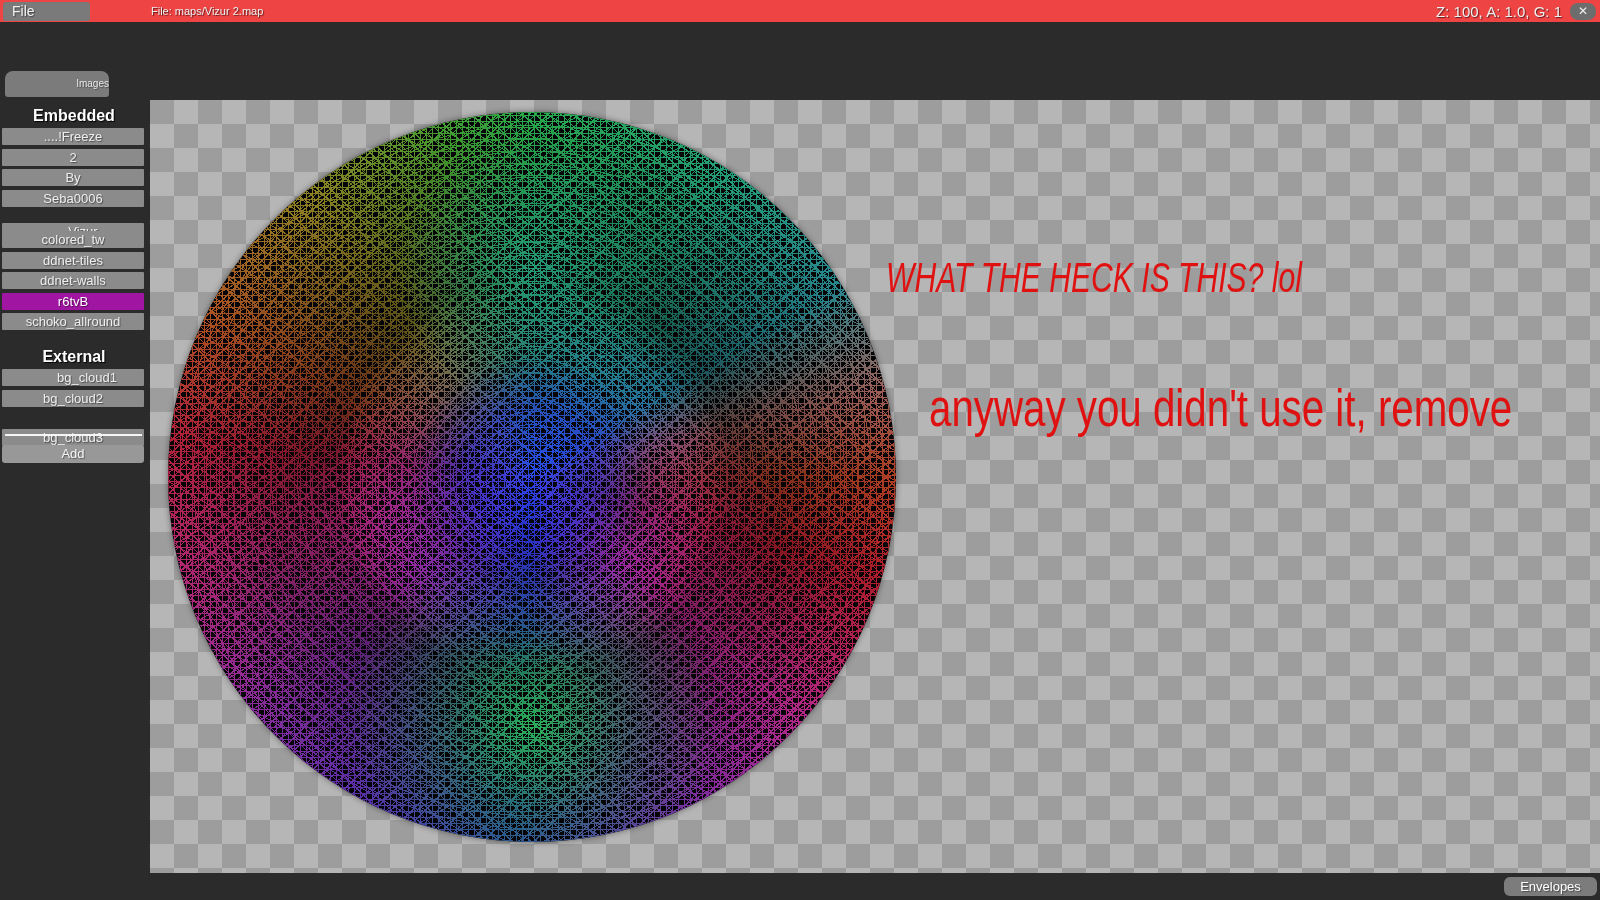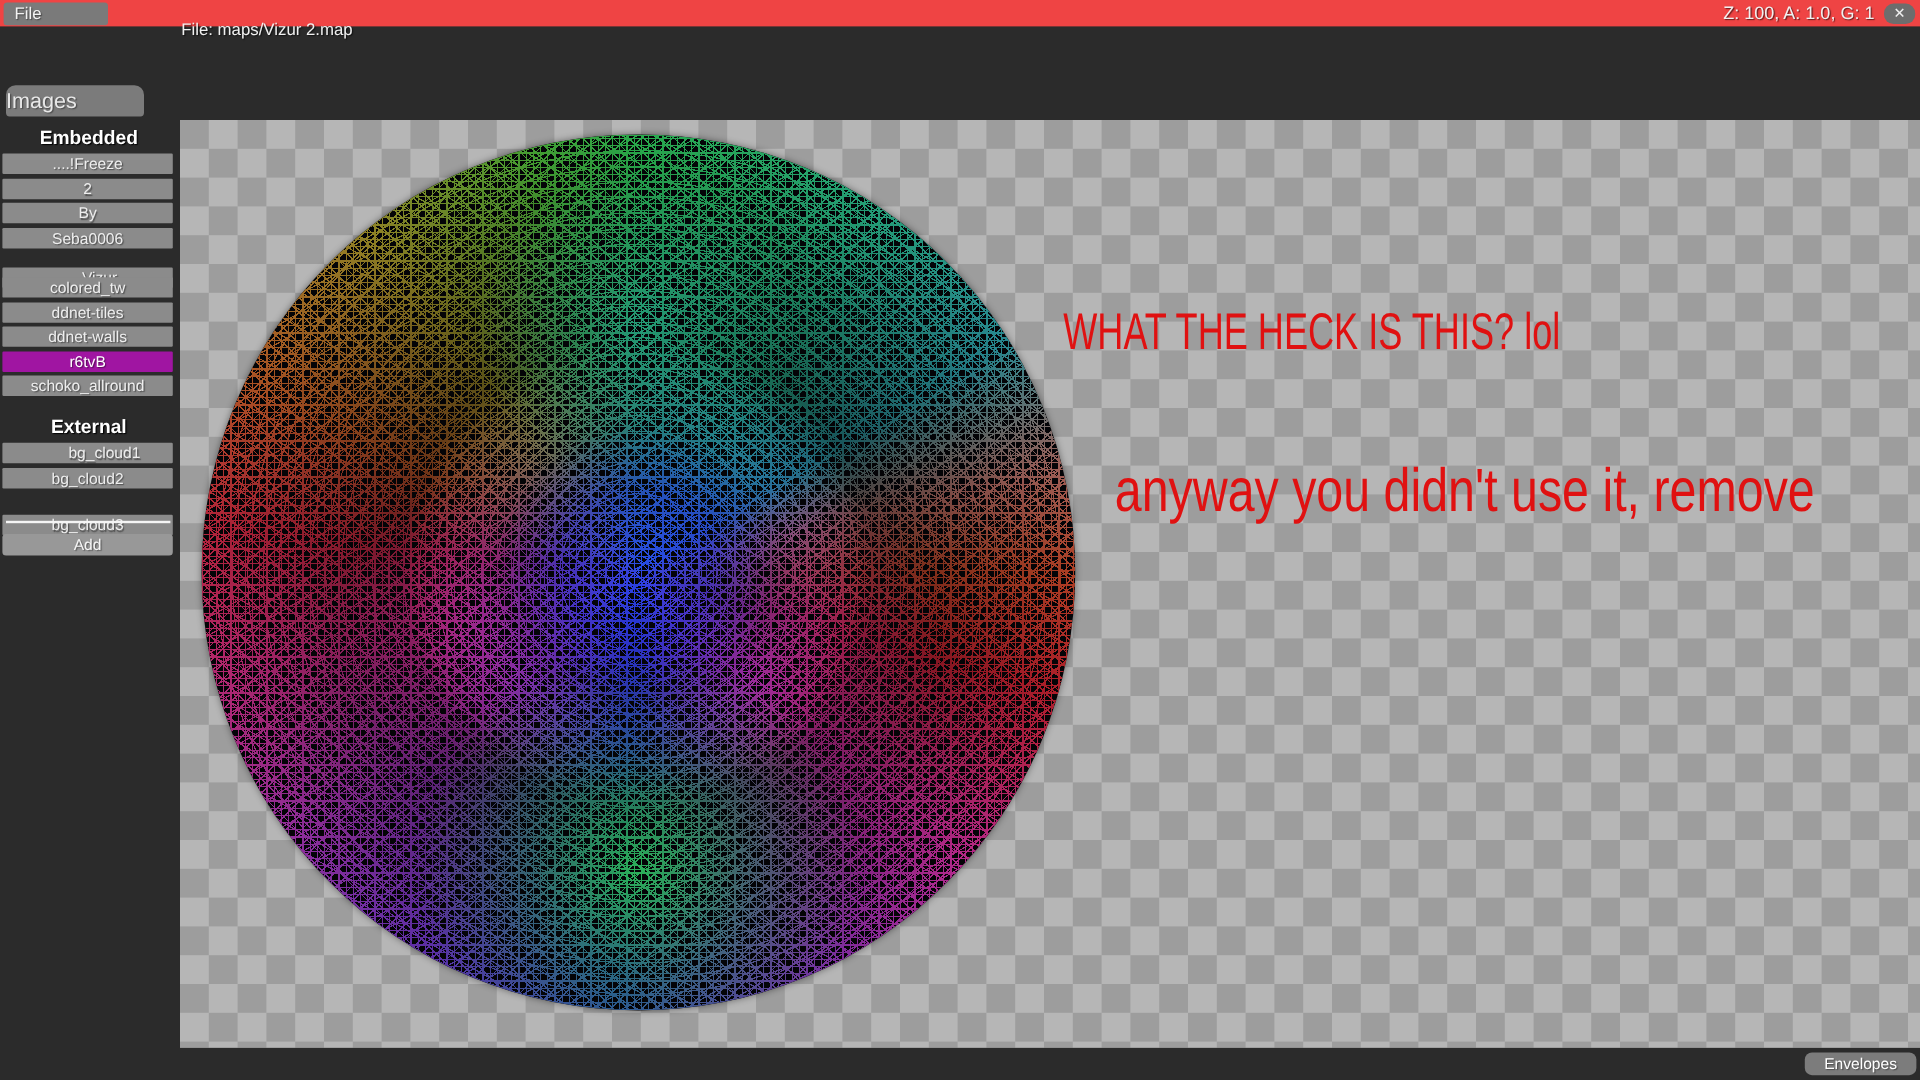--- a/index.html
+++ b/index.html
@@ -10,38 +10,38 @@
   }
   
   .menubar { position:absolute; left:0; top:0; width:1600px; height:22px; background:#ef4444; z-index:30; }
   .file-btn {
     position:absolute; left:3px; top:2px; width:87px; height:19px;
     background:#7a7a7a; border-radius:3px 3px 2px 2px; color:#f2f2f2;
     font-size:14px; line-height:19px; padding-left:9px; cursor:pointer;
     text-shadow:1px 1px 1px rgba(0,0,0,.45);
   }
   .file-path {
-    position:absolute; left:151px; top:13px; height:22px; line-height:23px;
-    color:#f0f0f0; font-size:14px; text-shadow:1px 1px 1px rgba(0,0,0,.6);
+    position:absolute; left:151px; top:0; height:22px; line-height:23px;
+    color:#f0f0f0; font-size:11px; text-shadow:1px 1px 1px rgba(0,0,0,.6);
   }
   .statusline {
     position:absolute; right:38px; top:0; height:22px; line-height:23px;
     color:#f0f0f0; font-size:15px; text-shadow:1px 1px 1px rgba(0,0,0,.6);
   }
   .close-btn {
     position:absolute; right:4px; top:3px; width:26px; height:17px;
     background:#6d6d6d; border-radius:8px; color:#efefef; font-size:12px;
     line-height:17px; text-align:center; cursor:pointer;
   }
   
   .sidebar { position:absolute; left:0; top:60px; width:148px; z-index:20; }
   .images-tab {
-    position:absolute; left:5px; top:11px; width:115px; height:26px;
+    position:absolute; left:5px; top:11px; width:104px; height:26px;
     background:#7b7b7b; border-radius:8px 8px 3px 3px; color:#e8e8e8;
-    font-size:18px; line-height:26px; text-align:left; cursor:pointer;
+    font-size:10px; line-height:26px; text-align:right; cursor:pointer;
     text-shadow:1px 1px 1px rgba(0,0,0,.4);
   }
   .side-header {
     position:absolute; left:0; width:148px; height:19px; text-align:center;
     color:#ffffff; font-size:16px; font-weight:bold; line-height:19px;
     text-shadow:1px 1px 1px #000;
   }
   .side-item {
     position:absolute; left:2px; width:142px; height:17px;
     background:#8b8b8b; color:#eeeeee; font-size:13px; line-height:17px;
@@ -106,21 +106,21 @@
         #d94e2c 90deg, #d92434 106deg, #e133ae 132deg, #8d36cb 158deg,
         #3439cf 183deg, #6b3bd2 206deg, #b339c3 232deg, #e0318e 256deg,
         #df2b47 276deg, #d8662c 296deg, #b2a32e 322deg, #54c43e 346deg, #32d35e 360deg);
     -webkit-mask-image:radial-gradient(circle at 50% 50%, transparent 0 96.8%, #fff 97.4% 100%);
     mask-image:radial-gradient(circle at 50% 50%, transparent 0 96.8%, #fff 97.4% 100%);
     opacity:.9;
   }
   
   .annot { position:absolute; color:#e01111; line-height:1; white-space:nowrap; }
   .annot > span { display:inline-block; transform-origin:left center; }
-  .annot1 { left:736px; top:156px; font-size:43px; }
+  .annot1 { left:736px; top:156px; font-size:43px;font-style:italic; }
   .annot1 > span { transform:scaleX(.70); }
   .annot2 { left:779px; top:283px; font-size:51px; }
   .annot2 > span { transform:scaleX(.79); }
   
   .envelopes-btn {
     position:absolute; right:3px; top:877px; width:93px; height:19px;
     background:#7c7c7c; border-radius:6px; color:#ffffff; font-size:13px;
     line-height:19px; text-align:center; cursor:pointer; z-index:30;
     text-shadow:1px 1px 1px rgba(0,0,0,.4);
   }

